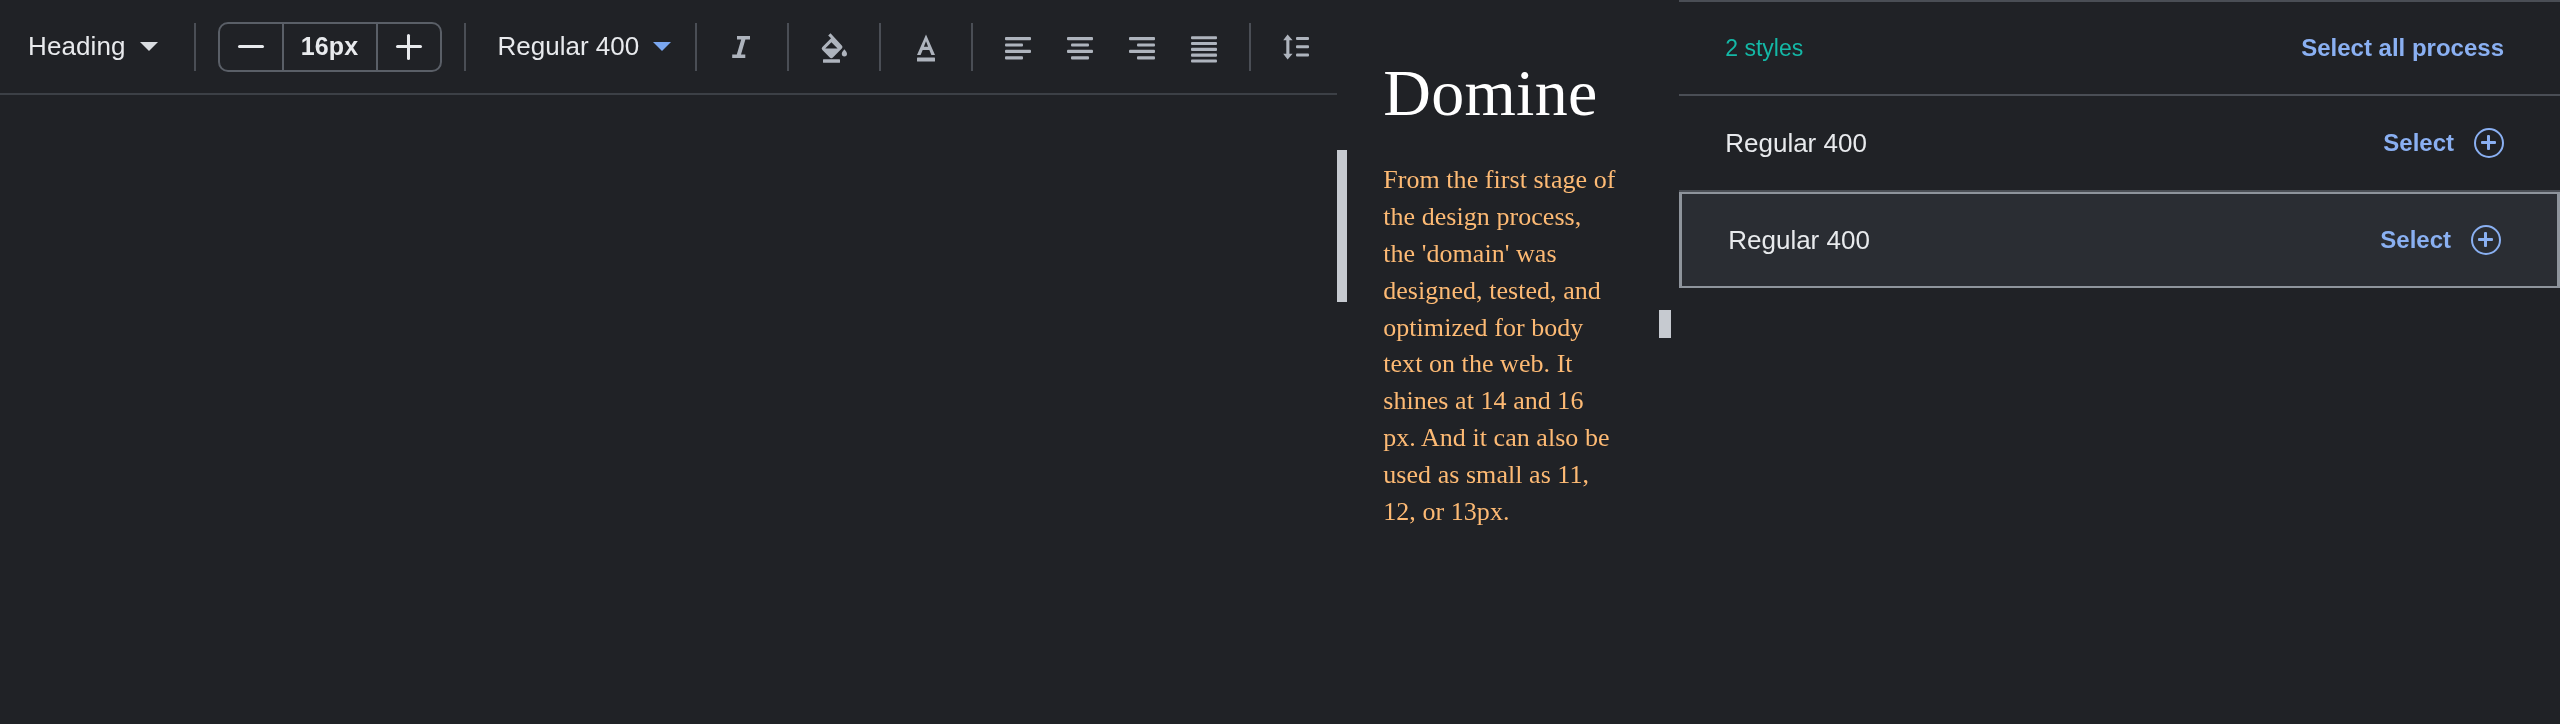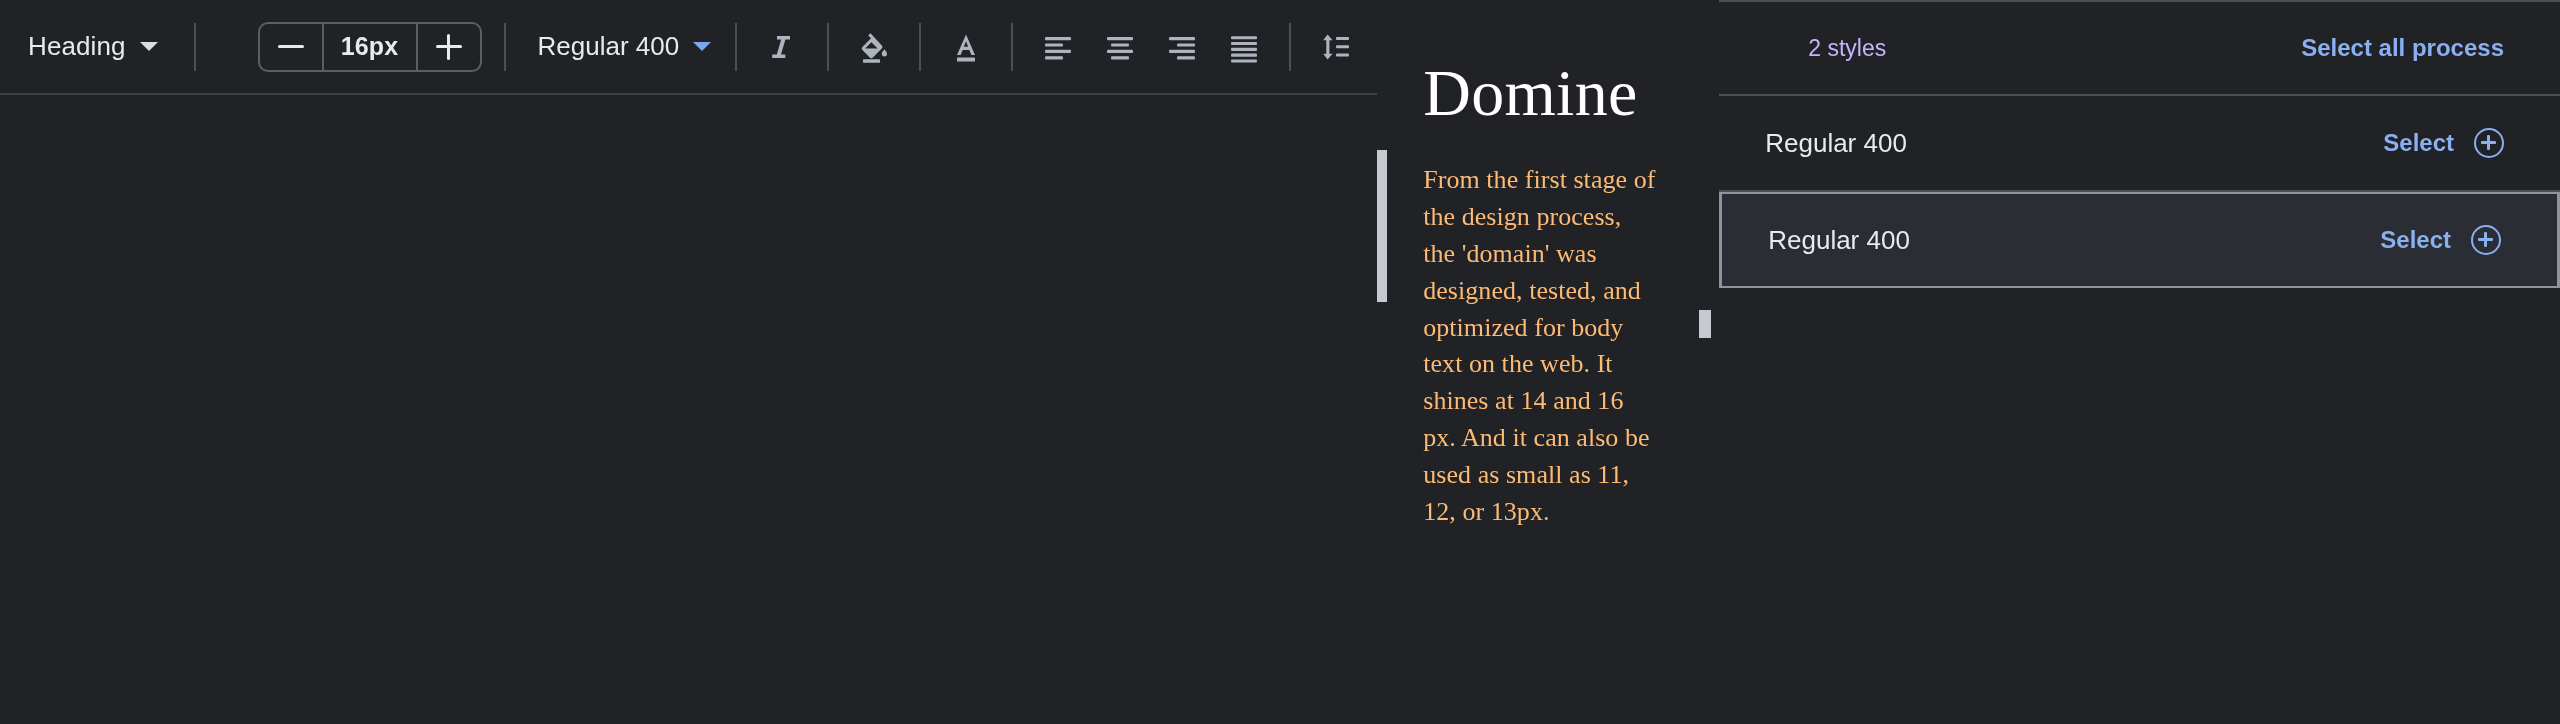--- a/index.html
+++ b/index.html
@@ -67,21 +67,20 @@
   }
 
   
   .size-stepper {
     display: flex;
     align-items: stretch;
     border: 2px solid #5a5f67;
     border-radius: 10px;
     height: 50px;
     overflow: hidden;
-    margin-left: 40px;
   }
   .step-btn {
     width: 64px;
     display: flex; align-items: center; justify-content: center;
     cursor: pointer;
     background: transparent;
     border: none;
     color: #e8eaed;
   }
   .step-btn.minus { border-right: 2px solid #5a5f67; }
@@ -222,23 +221,22 @@
     border-top: 2px solid #4a4e55;
     border-bottom: 2px solid #4a4e55;
     display: flex;
     align-items: center;
     justify-content: space-between;
     padding: 0 56px 0 46px;
     background: #202226;
   }
   .styles-count {
     font-size: 23px;
-    color: #c4b5fd;
+    color: #14b8a6;
     font-weight: 400;
-    margin-left: 43px;
   }
   .select-all-link {
     font-size: 24px;
     color: #8ab0f2;
     font-weight: 700;
     cursor: pointer;
     white-space: nowrap;
   }
 
   .style-row {

